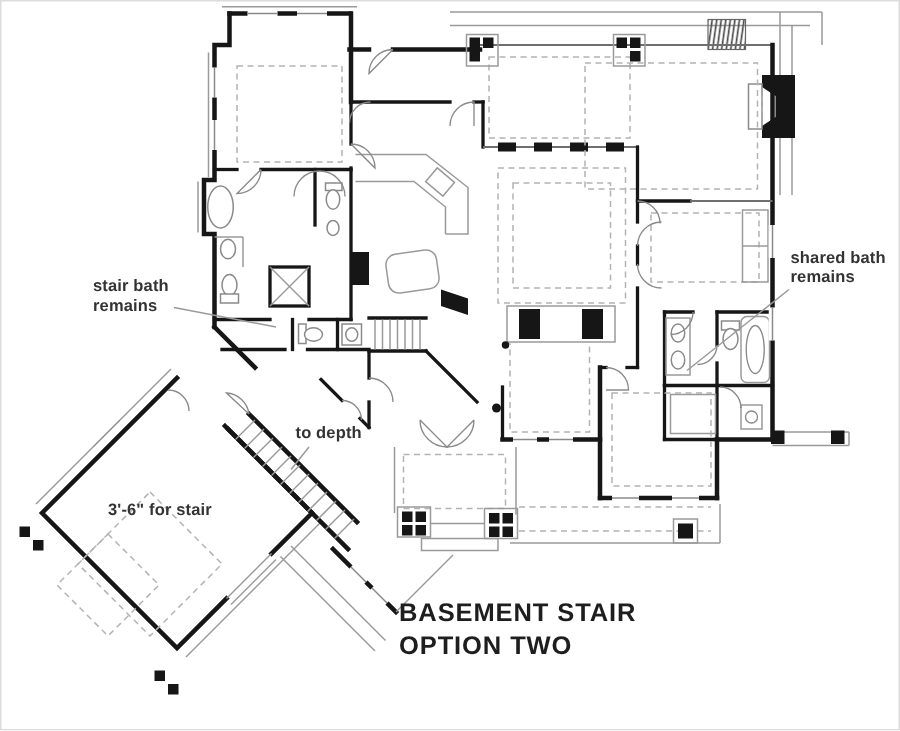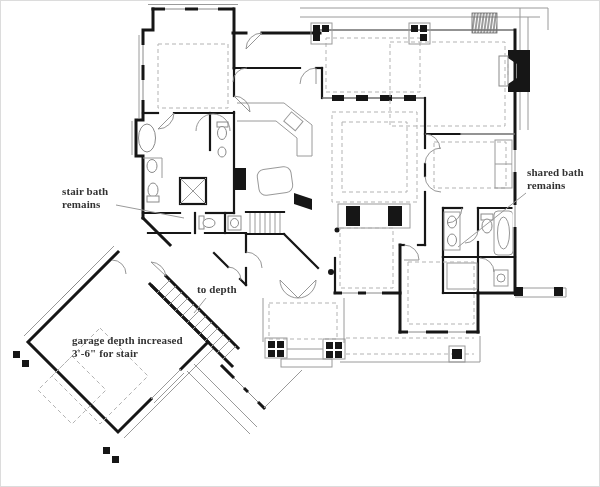--- a/index.html
+++ b/index.html
@@ -18,21 +18,21 @@
   .a{stroke:#8a8a8a;stroke-width:0.9;fill:none;}
   .blk{fill:#161616;stroke:none;}
   .wh{stroke:#ffffff;stroke-width:5;fill:none;}
   .sash{stroke:#8a8a8a;stroke-width:1;fill:none;}
   .fix{stroke:#8a8a8a;stroke-width:1;fill:#fff;}
   
   .note{
     position:absolute;font-weight:bold;font-size:11px;line-height:13px;
     color:#333;letter-spacing:0.1px;white-space:nowrap;
   }
-  .note span{display:block;font-family:Liberation Serif, serif;}
+  .note span{display:block;}
   .plan-title{
     position:absolute;font-weight:bold;font-size:17px;line-height:21.5px;
     color:#1e1e1e;letter-spacing:0.6px;white-space:nowrap;
   }
   .plan-title span{display:block;}
 </style>
 </head>
 <body>
 
 <div class="canvas">
@@ -352,20 +352,21 @@
   <div class="note" style="left:527px;top:166px">
     <span>shared bath</span>
     <span>remains</span>
   </div>
 
   <div class="note" style="left:197px;top:283px">
     <span>to depth</span>
   </div>
 
   <div class="note" style="left:72px;top:334px">
-    <span>garage depth increased</span>
     <span>3'-6" for stair</span>
   </div>
 
   <div class="plan-title" style="left:266px;top:398px">
+    <span>BASEMENT STAIR</span>
+    <span>OPTION TWO</span>
   </div>
 
 </div>
 
 </body></html>

